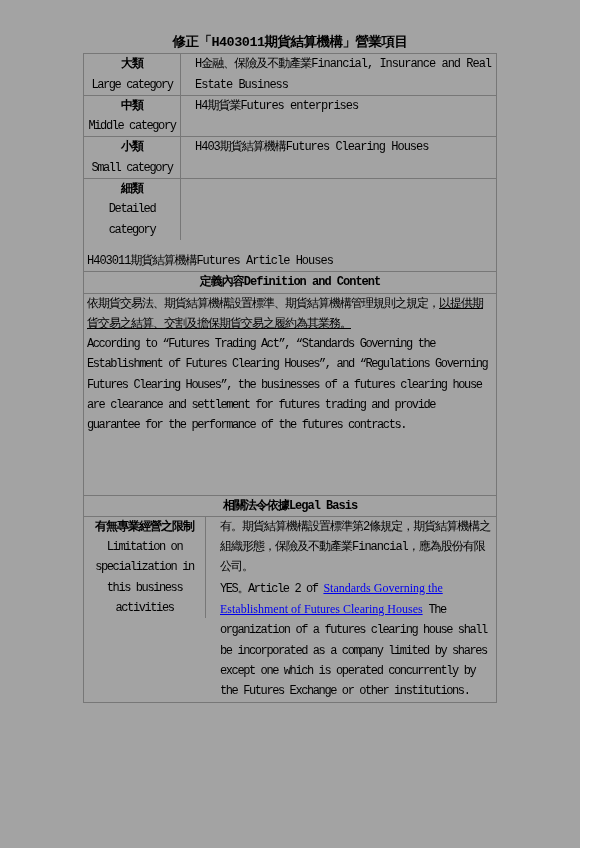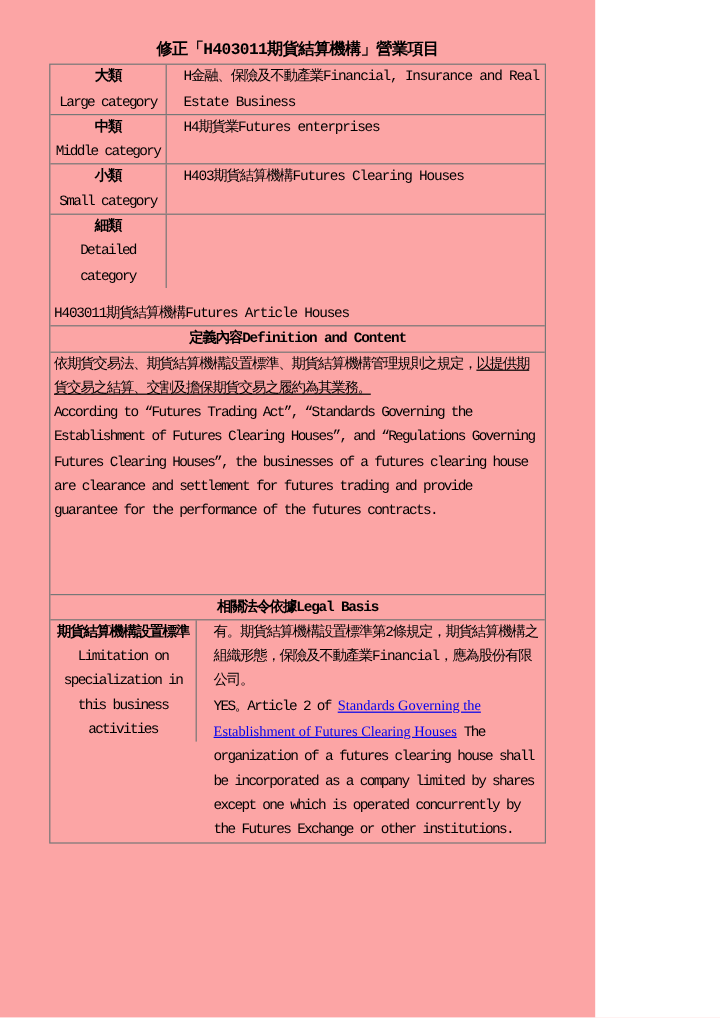--- a/index.html
+++ b/index.html
@@ -1,21 +1,21 @@
 <!DOCTYPE html>
 <html><head>
 <meta charset="utf-8">
 <style>
   * { margin: 0; padding: 0; box-sizing: border-box; }
   html, body { background: #ffffff; }
   .page {
     position: relative;
-    width: 496px;
+    width: 580px;
     height: 848px;
-    background: #fca5a5;
+    background: #a3a3a3;
     overflow: hidden;
     font-family: "Liberation Mono", "DejaVu Sans Mono", monospace;
     font-size: 12px;
     line-height: 20.3px;
     letter-spacing: -1px;
     color: #000000;
   }
   .title {
     padding-top: 33px;
     text-align: center;
@@ -109,21 +109,21 @@
     <div class="cell-full def">
       <p class="zh"><span>依期貨交易法、期貨結算機構設置標準、期貨結算機構管理規則之規定，</span><span class="ul">以提供期貨交易之結算、交割及擔保期貨交易之履約為其業務。</span></p>
       <p class="en">According to “Futures Trading Act”, “Standards Governing the Establishment of Futures Clearing Houses”, and “Regulations Governing Futures Clearing Houses”, the businesses of a futures clearing house are clearance and settlement for futures trading and provide guarantee for the performance of the futures contracts.</p>
     </div>
 
     <div class="hdr">相關法令依據Legal Basis</div>
 
 
     <div class="row bottom">
       <div class="cl wide">
-        <div class="zh-label">期貨結算機構設置標準</div>
+        <div class="zh-label">有無專業經營之限制</div>
         <div class="en-label">Limitation on specialization in this business activities</div>
       </div>
       <div class="cr">
         <p class="zh">有。期貨結算機構設置標準第2條規定，期貨結算機構之組織形態，保險及不動產業Financial，應為股份有限公司。</p>
         <p class="en"><span>YES。Article 2 of </span><a href="#" class="doc-link">Standards Governing the Establishment of Futures Clearing Houses</a><span> The organization of a futures clearing house shall be incorporated as a company limited by shares except one which is operated concurrently by the Futures Exchange or other institutions.</span></p>
       </div>
     </div>
 
   </div>
 </div>

